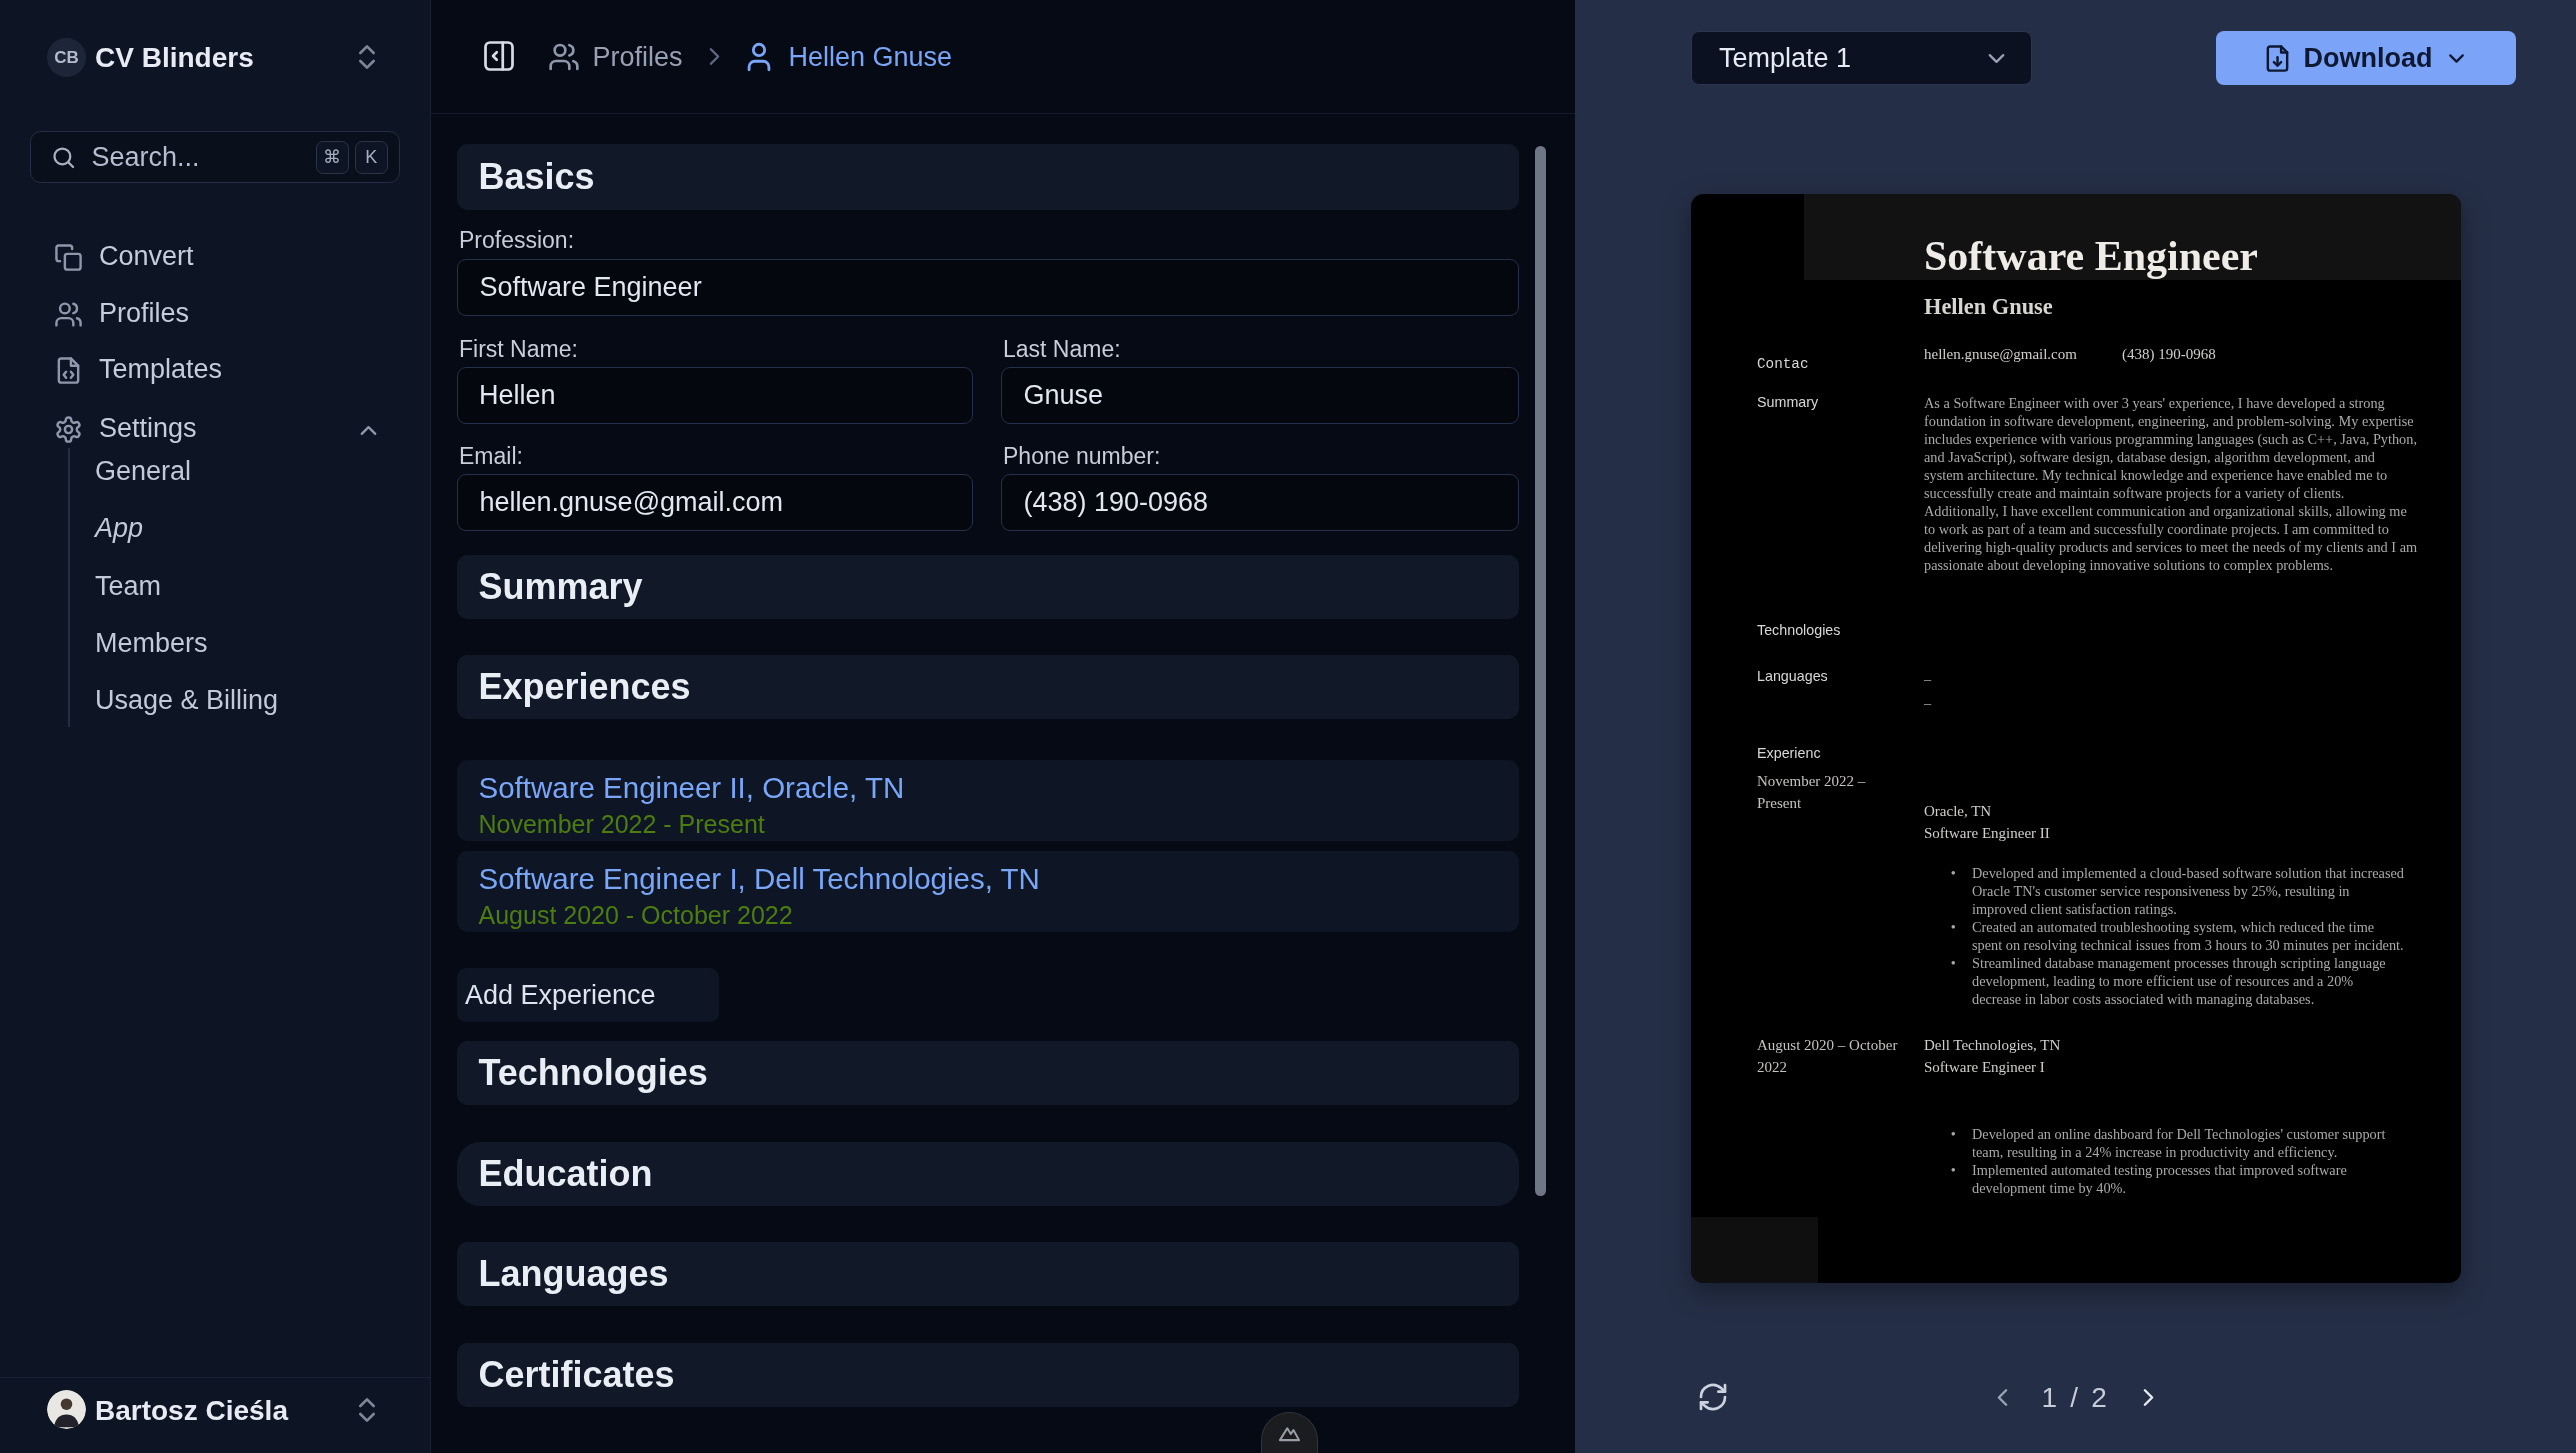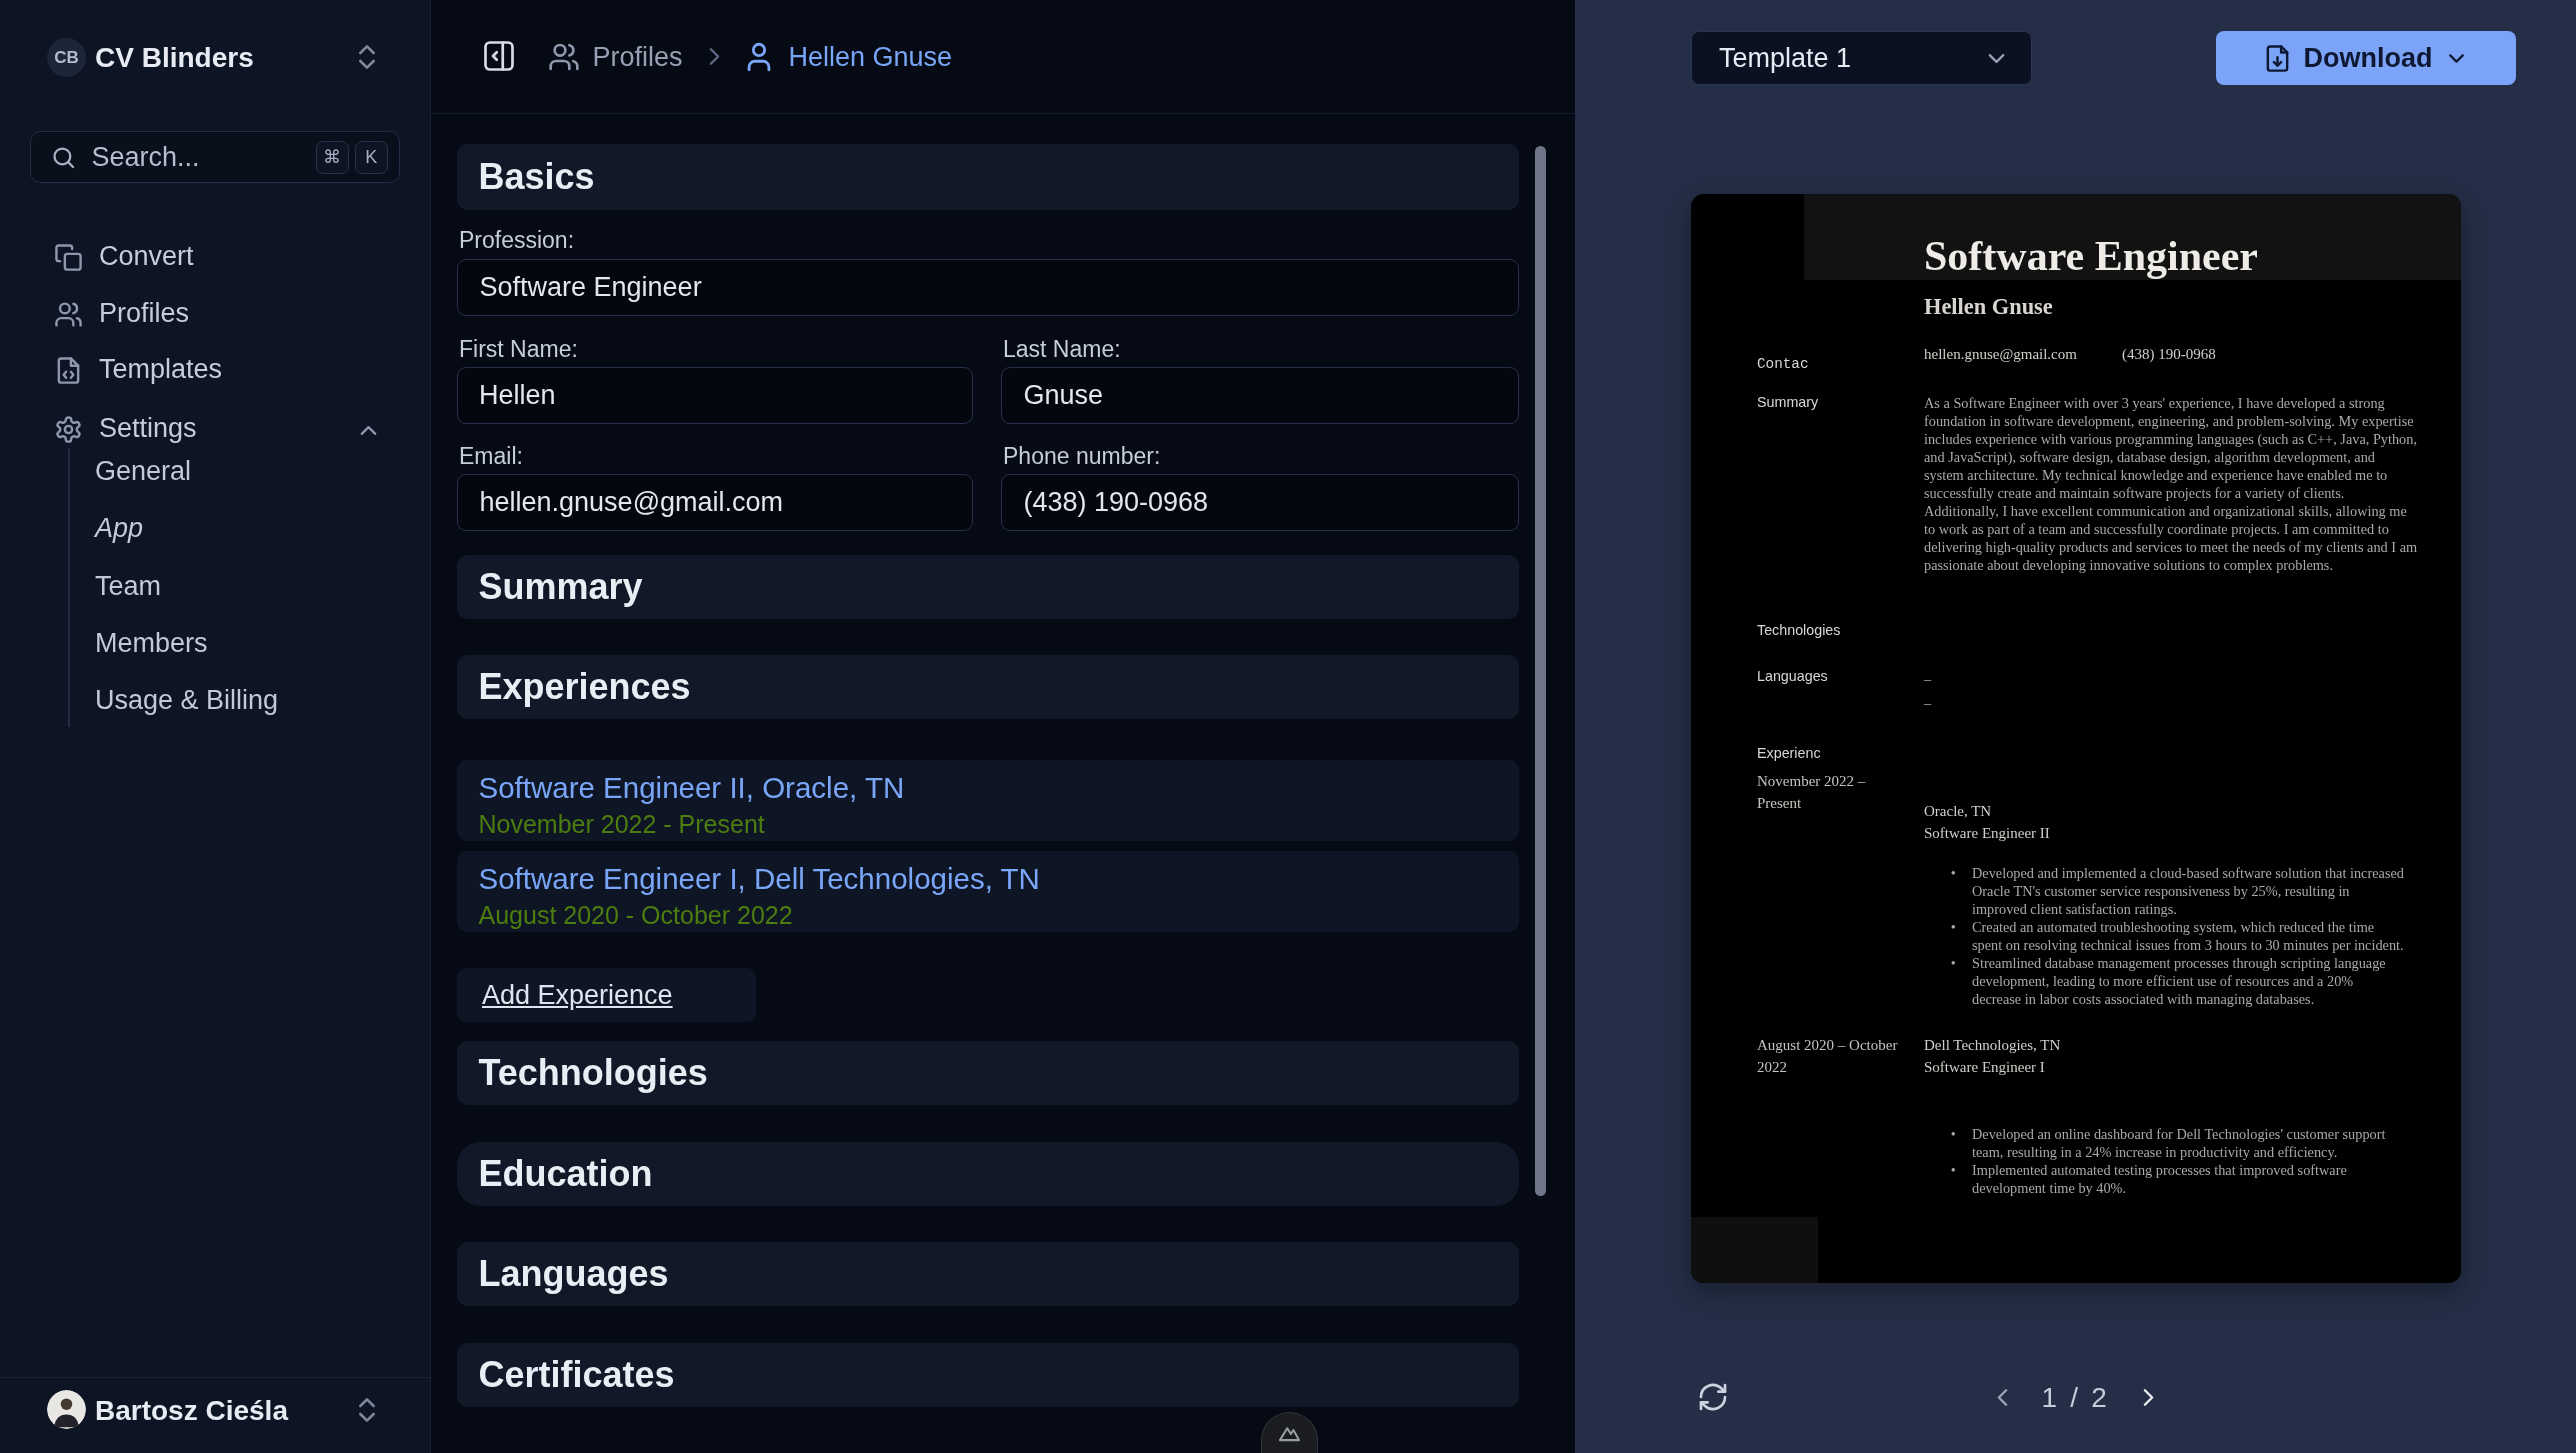--- a/index.html
+++ b/index.html
@@ -44,22 +44,22 @@
   .bc-current { left:311px; top:0; height:114px; color:#7aa6f8; gap:12.5px; cursor:pointer; }
   .card { position:absolute; left:26px; width:1062px; background:#111929; border-radius:10.7px; }
   .hcard { height:66px; display:flex; align-items:center; padding-left:21.5px;
     font-size:36px; font-weight:600; color:#e9edf4; cursor:pointer; }
   .flabel { position:absolute; font-size:23px; color:#c7cdda; }
   .finput { position:absolute; height:57px; background:#04070d; border:0.9px solid #26304a; border-radius:9px;
     color:#e2e7f0; font-size:27px; font-family:inherit; padding:0 21.5px; outline:none; }
   .expcard { height:81px; background:#0e1626; cursor:pointer; padding:10.7px 0 0 21.5px; }
   .exp-title { font-size:29.5px; color:#7aa6f8; }
   .exp-dates { font-size:25px; color:#4d7c0f; margin-top:5.4px; }
-  .addbtn { position:absolute; left:26px; width:299px; height:54px; background:#0e1626; border-radius:9px;
-    display:flex; align-items:center; padding-left:25px; font-size:27px; color:#dfe4ee; cursor:pointer;text-decoration:underline; }
+  .addbtn { position:absolute; left:26px; width:262px; height:54px; background:#0e1626; border-radius:9px;
+    display:flex; align-items:center; padding-left:8px; font-size:27px; color:#dfe4ee; cursor:pointer; }
   .scroll-thumb { left:1104px; top:146px; width:10.7px; height:1050px; background:#6e7687; border-radius:5.4px; cursor:pointer; }
   .devtools { left:830px; top:1412px; width:57px; height:41px; background:#1a1c20; border:0.9px solid #303339;
     border-bottom:none; border-radius:29px 29px 0 0; display:flex; justify-content:center; padding-top:8px;
     color:#9a9da3; cursor:pointer; }
 
   
   .preview { left:1575px; top:0; width:1001px; height:1454px; background:#242e46; }
   .tpl-select { position:absolute; left:116px; top:31px; width:341px; height:54px; background:#0b1120;
     border:0.9px solid #2b3450; border-radius:8px; display:flex; align-items:center; padding:0 21.5px 0 27px;
     font-size:27px; color:#e6eaf2; cursor:pointer; }

